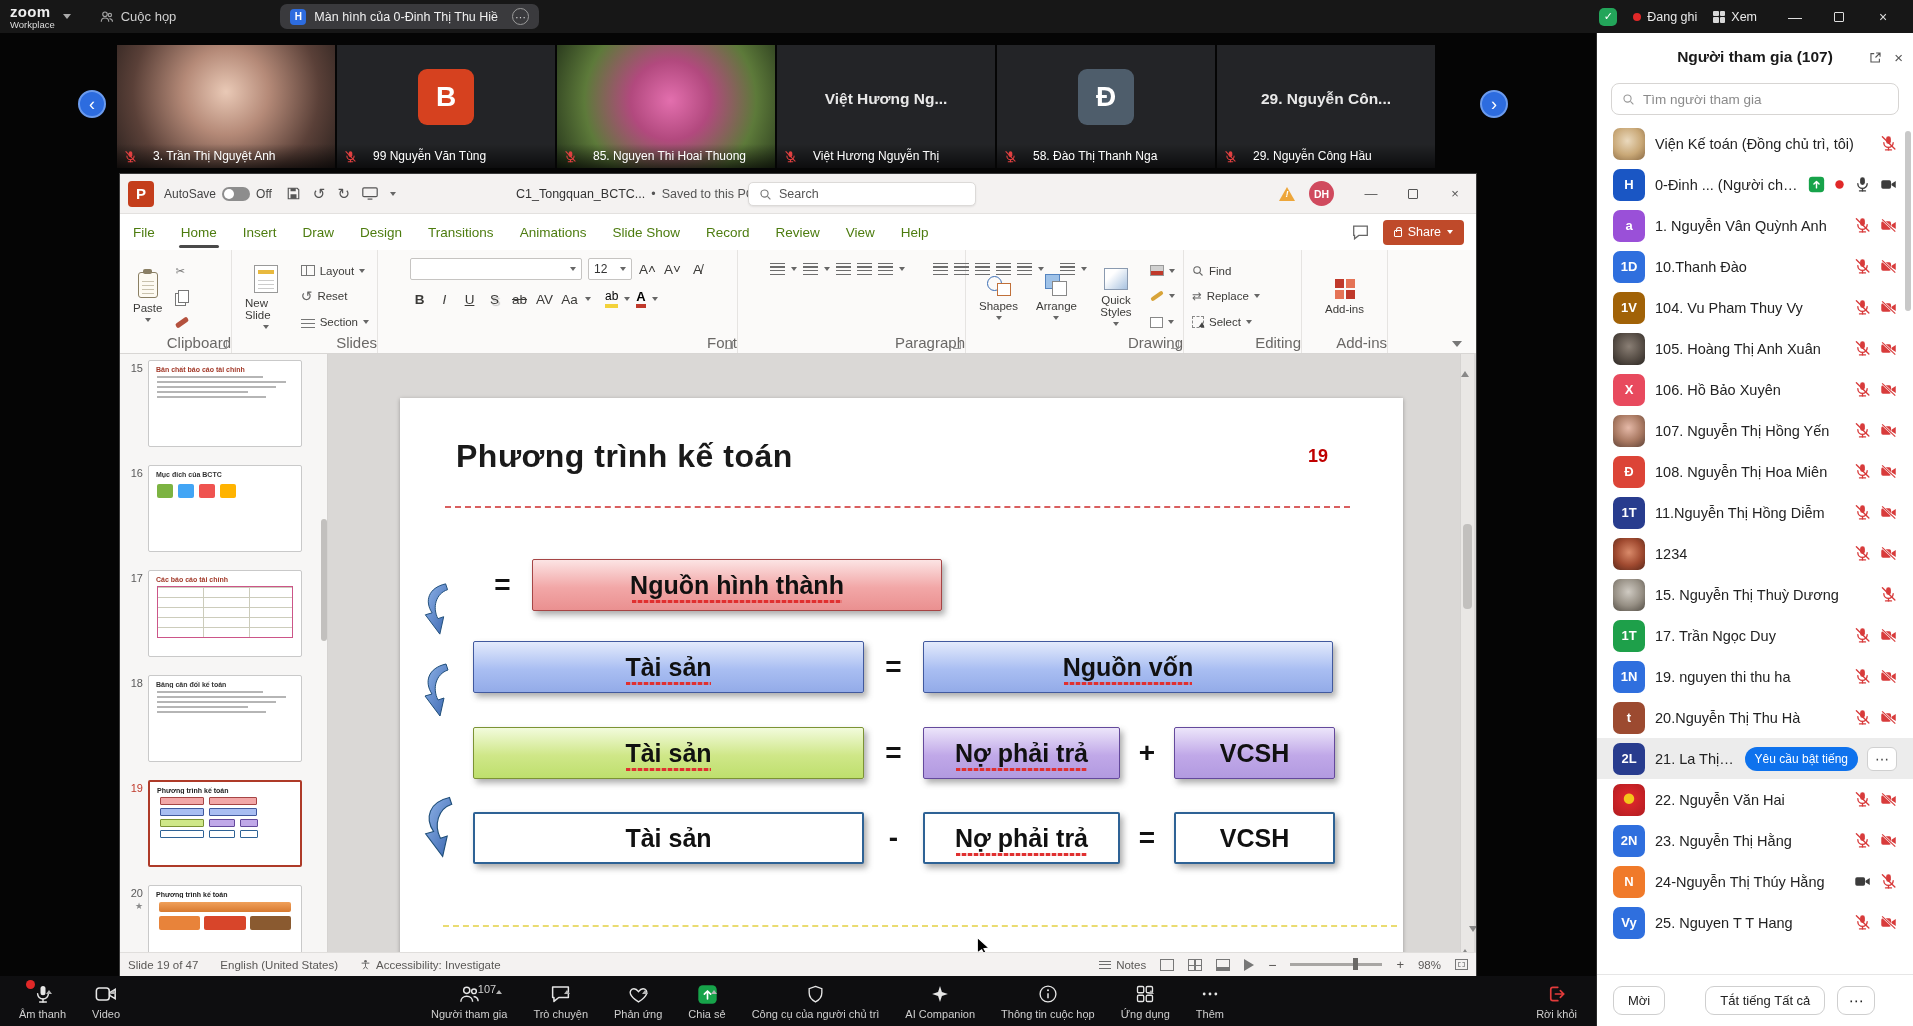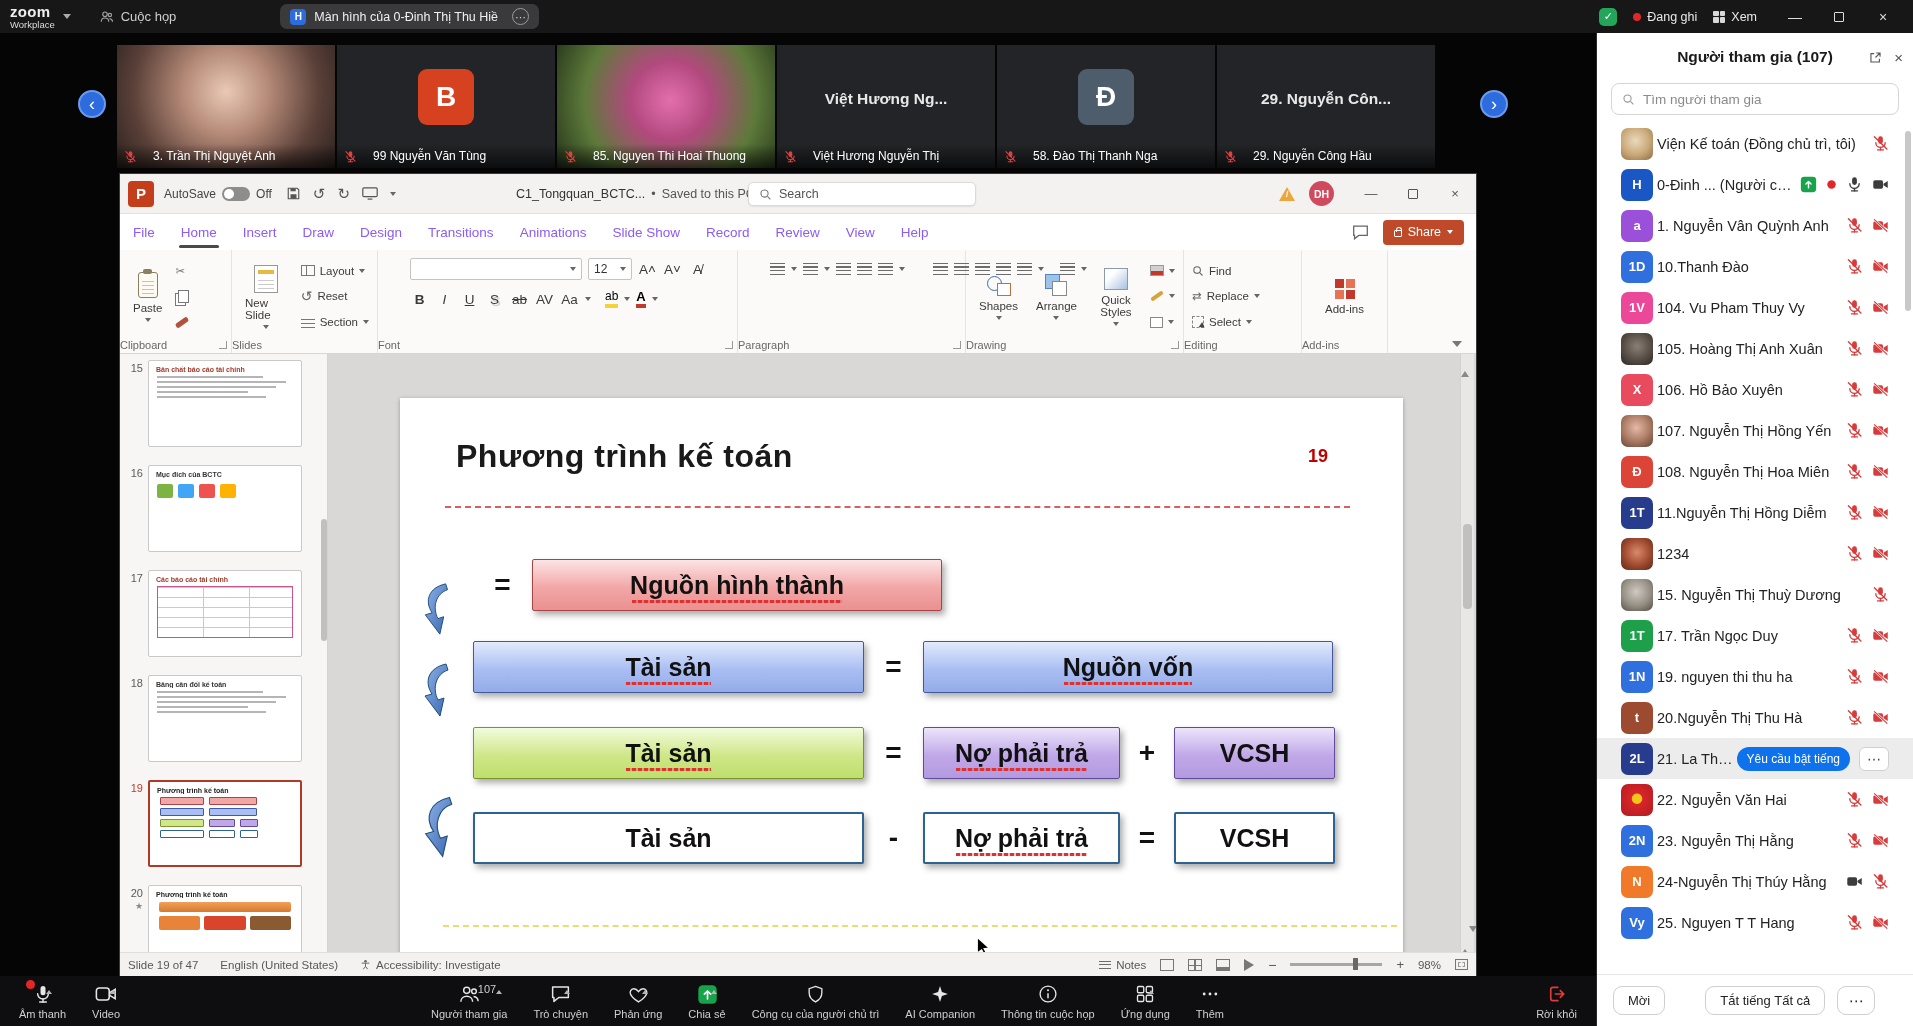--- a/index.html
+++ b/index.html
@@ -57,32 +57,32 @@
 .tbar-right{position:absolute;right:0;top:0;height:100%;display:flex;align-items:center;}
 .warn{width:0;height:0;border-left:8px solid transparent;border-right:8px solid transparent;border-bottom:14px solid #eda63a;position:relative;margin-right:14px;}
 .warn::after{content:"!";position:absolute;left:-1.5px;top:2px;font-size:9px;color:#fff;font-weight:bold;}
 .dh-av{width:25px;height:25px;border-radius:50%;background:#d04a5e;color:#fff;font-size:10.5px;font-weight:bold;display:flex;align-items:center;justify-content:center;margin-right:16px;}
 .ppt-winctl{display:flex;}
 .ppt-winctl .wbtn{width:42px;height:40px;display:flex;align-items:center;justify-content:center;color:#555;font-size:13px;}
 .ppt-winctl .wsq{border-color:#555;}
 
 
 .menubar{height:36px;background:#fff;display:flex;align-items:center;position:relative;}
-.menu-item{position:relative;height:100%;display:flex;align-items:center;padding:0 13px;font-size:13.5px;color:#8b5cf6;}
+.menu-item{position:relative;height:100%;display:flex;align-items:center;padding:0 13px;font-size:13.5px;color:#4d7c0f;}
 .menu-underline{position:absolute;left:11px;right:11px;bottom:2px;height:3px;border-radius:2px;background:#4a4a4a;}
 .menu-right{margin-left:auto;display:flex;align-items:center;gap:14px;padding-right:12px;}
 .share-btn{display:flex;align-items:center;gap:6px;background:#bf4a2a;color:#fff;font-size:12.5px;border-radius:4px;height:25px;padding:0 11px;}
 .share-btn .chev-s{border-top-color:#fff;}
 .lock-ic{width:8px;height:7px;border:1.4px solid #fff;border-radius:1px;position:relative;margin-top:3px;}
 .lock-ic::before{content:"";position:absolute;left:1px;top:-4px;width:4px;height:4px;border:1.3px solid #fff;border-bottom:none;border-radius:3px 3px 0 0;}
 
 
 .ribbon{height:104px;background:#fbfaf9;border-bottom:1px solid #d8d6d4;display:flex;position:relative;}
 .rgroup{position:relative;height:100%;border-right:1px solid #e6e4e2;padding:6px 8px 16px;display:flex;gap:8px;}
-.rlabel{position:absolute;bottom:2px;left:0;right:0;text-align:left;font-size:11px;color:#6a6866;}
+.rlabel{position:absolute;bottom:2px;left:12px;right:0;text-align:right;font-size:15px;color:#6a6866;}
 .dlg{position:absolute;right:4px;bottom:4px;width:8px;height:8px;border-right:1.4px solid #999;border-bottom:1.4px solid #999;}
 .bigbtn{display:flex;flex-direction:column;align-items:center;justify-content:center;gap:4px;font-size:11.5px;color:#3c3b39;padding:0 5px;}
 .minicol{display:flex;flex-direction:column;justify-content:space-around;padding:2px 0;}
 .minirow{display:flex;align-items:center;gap:5px;font-size:11.5px;color:#3c3b39;height:22px;}
 .ic-clip{width:20px;height:26px;border:1.5px solid #8a7f64;border-radius:3px;background:#fdfaf2;position:relative;}
 .ic-clip::before{content:"";position:absolute;top:-4px;left:4px;width:9px;height:5px;background:#8a7f64;border-radius:2px;}
 .ic-clip::after{content:"";position:absolute;left:3px;top:5px;right:3px;bottom:3px;background:repeating-linear-gradient(0deg,#c9c2ad 0 1.5px,transparent 1.5px 4px);}
 .ic-copy{width:11px;height:13px;border:1.3px solid #777;background:#fff;box-shadow:-3px 3px 0 -1px #fff,-3px 3px 0 0 #777;margin-left:3px;}
 .ic-brush{width:14px;height:5px;background:#b4513e;border-radius:2px;transform:rotate(-35deg);}
 .ic-newslide{width:24px;height:28px;border:1.5px solid #999;background:#fff;position:relative;}
@@ -189,21 +189,21 @@
 .tb-center{display:flex;height:100%;margin-left:285px;}
 .tb-leave{margin-left:auto;margin-right:6px;}
 
 
 .panel{position:absolute;left:1596px;top:33px;width:317px;height:993px;background:#fff;display:flex;flex-direction:column;border-left:1px solid #2a2a2a;}
 .panel-head{height:48px;display:flex;align-items:center;padding:0 14px;position:relative;}
 .panel-title{font-size:15.5px;font-weight:bold;color:#1a1a1a;margin:0 auto;}
 .ph-icons{position:absolute;right:10px;top:0;height:100%;display:flex;align-items:center;gap:12px;color:#555;}
 .p-search{margin:2px 14px 8px;height:32px;border:1px solid #d7d5d3;border-radius:8px;display:flex;align-items:center;gap:8px;padding:0 10px;color:#8a8a8a;font-size:13.5px;background:#fff;}
 .plist{flex:1;overflow:hidden;position:relative;}
-.p-row{display:flex;align-items:center;height:41px;padding:0 24px;gap:4px;}
+.p-row{display:flex;align-items:center;height:41px;padding:0 16px;gap:10px;}
 .p-avatar{width:32px;height:32px;border-radius:7px;flex:none;display:flex;align-items:center;justify-content:center;color:#fff;font-size:13px;font-weight:bold;background:#888;overflow:hidden;}
 .p-name{flex:1;font-size:14.5px;color:#232323;white-space:nowrap;overflow:hidden;text-overflow:ellipsis;}
 .p-icons{display:flex;align-items:center;gap:9px;flex:none;}
 .req-btn{background:#0e72ed;color:#fff;border:none;border-radius:12px;height:24px;padding:0 10px;font-size:12px;font-family:inherit;white-space:nowrap;}
 .more-btn{width:30px;height:24px;border:1px solid #d0d0d0;border-radius:6px;display:flex;align-items:center;justify-content:center;color:#444;background:#fff;}
 .more-btn::before{content:"⋯";font-size:14px;line-height:0;}
 .panel-scroll{position:absolute;right:2px;top:8px;width:6px;height:180px;background:#c8c8c8;border-radius:3px;}
 .panel-foot{height:52px;border-top:1px solid #e6e6e6;display:flex;align-items:center;gap:12px;padding:0 16px;}
 .pf-btn{height:29px;border:1px solid #cfcfcf;background:#fff;border-radius:9px;padding:0 14px;font-size:13px;color:#232323;font-family:inherit;display:flex;align-items:center;}
 .pf-more{width:38px;justify-content:center;}
@@ -1179,21 +1179,21 @@
               <svg width="17" height="17" viewBox="0 0 20 20">
                 <rect x="1.5" y="5" width="11.5" height="10" rx="2" fill="#d83b3b"></rect>
                 <path d="M13.5 9l5-3v8l-5-3z" fill="#d83b3b"></path>
                 <path d="M2.5 2.8L18 17.2" stroke="#fff" stroke-width="2.6"></path>
                 <path d="M2.5 2.8L18 17.2" stroke="#d83b3b" stroke-width="1.4"></path>
               </svg>
             </span>
           </div>
 
           <div class="p-row">
-            <span class="p-avatar" style="background: #ec4899;">
+            <span class="p-avatar" style="background: #a16207;">
               <span>1V</span>
             </span>
             <span class="p-name">104. Vu Pham Thuy Vy</span>
             <span class="p-icons">
 
               <svg width="17" height="17" viewBox="0 0 20 20">
                 <g fill="none" stroke="#d83b3b" stroke-width="1.6" stroke-linecap="round">
                   <rect x="7.2" y="1.5" width="5.6" height="9" rx="2.8" fill="#d83b3b" stroke="none"></rect>
                   <path d="M4.5 9a5.5 5.5 0 0 0 11 0"></path>
                   <path d="M10 14.5v3"></path>

